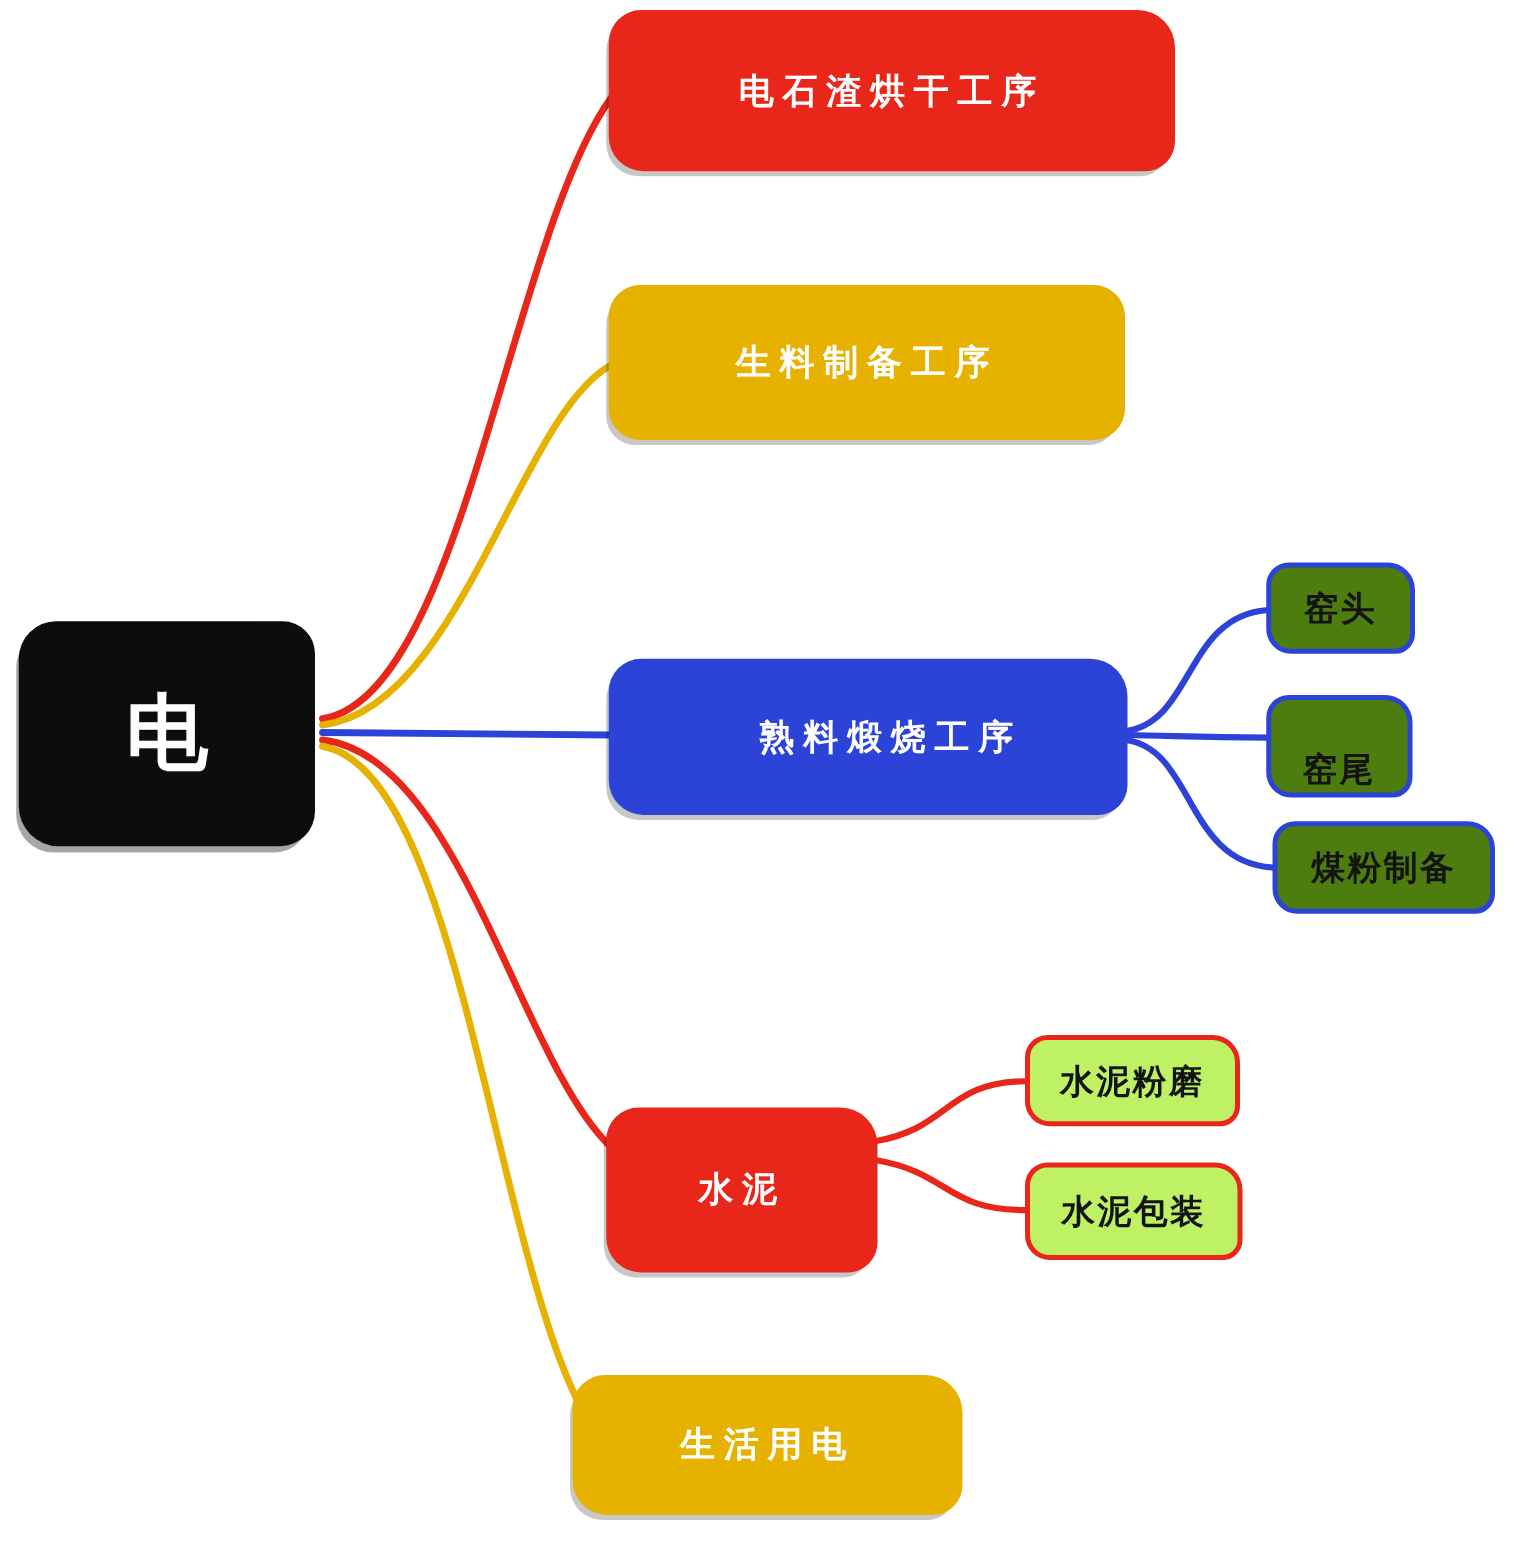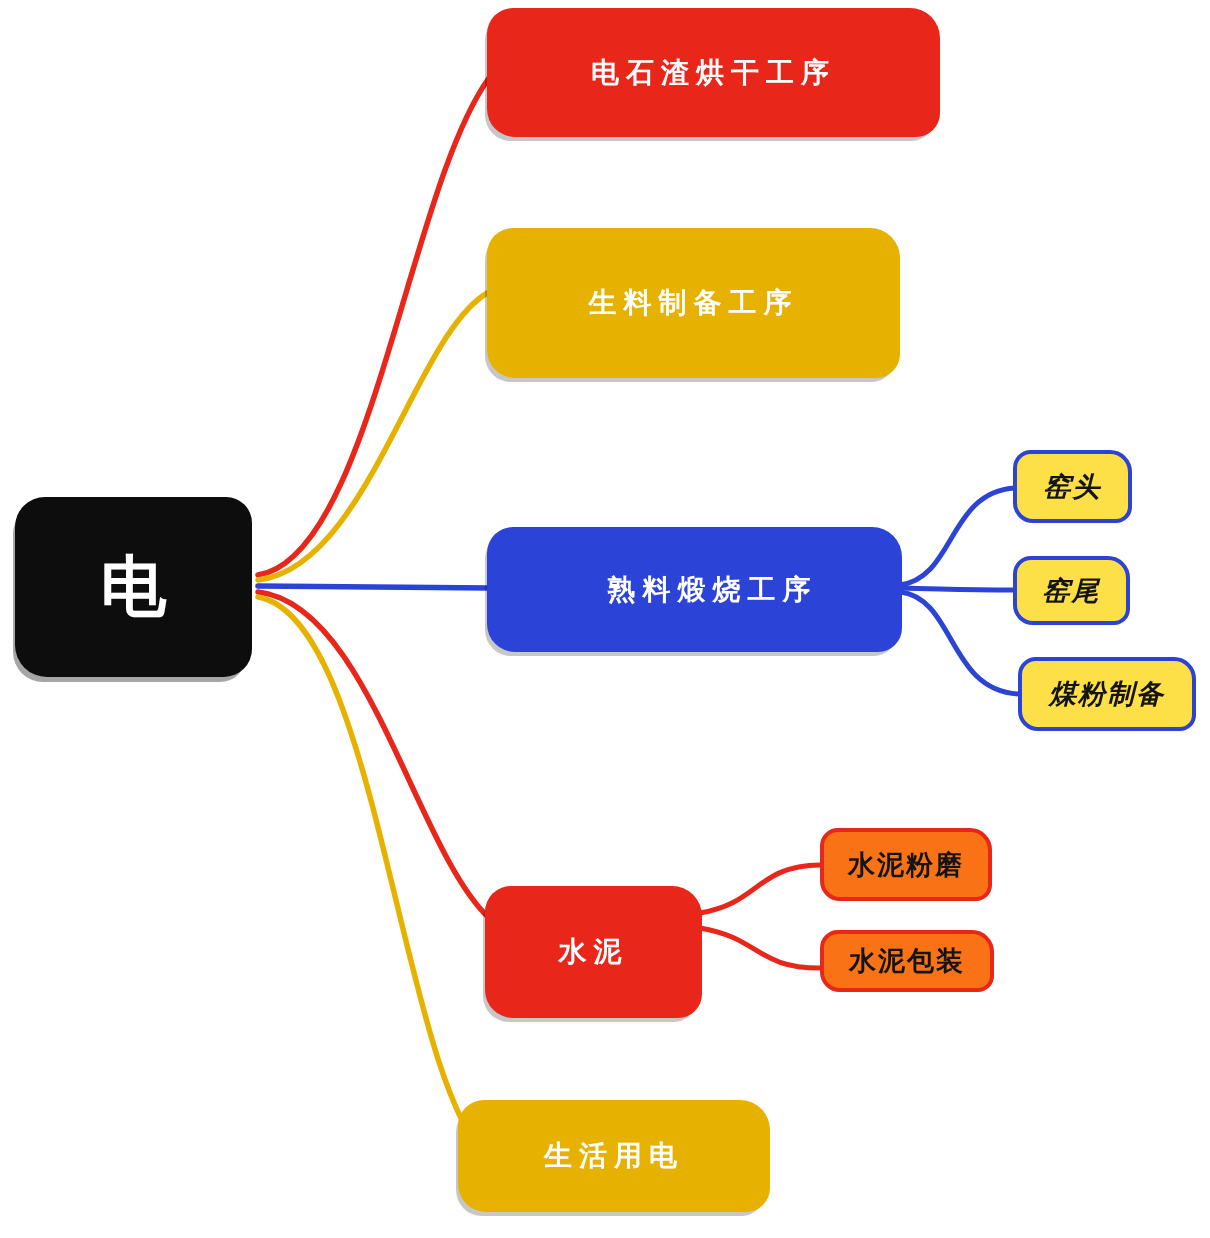--- a/index.html
+++ b/index.html
@@ -20,22 +20,22 @@
              box-shadow:-4px 7px 0 -2px rgba(0,0,0,0.35);}
   .black-box .label{color:#ffffff;font-weight:bold;font-size:66px;letter-spacing:0;}
 
   .red-box{background:#e8261a;}
   .yellow-box{background:#e7b100;}
   .blue-box{background:#2b43d7;padding-left:36px;}
 
   
   .leaf{border-radius:18px 22px 16px 20px;border:4px solid;}
   .leaf .label{font-weight:600;font-size:27px;letter-spacing:2px;color:#141414;}
-  .leaf.blue-leaf{background:#fde047;border-color:#2b43d7;font-style:italic;}
-  .leaf.red-leaf{background:#f97316;border-color:#e8261a;}
+  .leaf.blue-leaf{background:#4d7c0f;border-color:#2b43d7;}
+  .leaf.red-leaf{background:#bef264;border-color:#e8261a;}
 </style>
 </head>
 <body>
 
 <div class="canvas">
 
   <svg class="connectors" width="1210" height="1238" viewBox="0 0 1210 1238">
 
     <path d="M258,575 C370,558 408,190 489,78" fill="none" stroke="#e8261a" stroke-width="5.5" stroke-linecap="round"></path>
     <path d="M258,580 C368,567 415,332 489,292" fill="none" stroke="#e7b100" stroke-width="5.5" stroke-linecap="round"></path>
@@ -52,46 +52,46 @@
   </svg>
 
   <div class="node black-box" style="left:15px;top:497px;width:237px;height:180px;">
     <span class="label">电</span>
   </div>
 
   <div class="node big red-box shadowed" style="left:487px;top:8px;width:453px;height:129px;">
     <span class="label">电石渣烘干工序</span>
   </div>
 
-  <div class="node big yellow-box shadowed" style="left:487px;top:228px;width:413px;height:150px;">
+  <div class="node big yellow-box shadowed" style="left:487px;top:228px;width:413px;height:124px;border-radius:25px;">
     <span class="label">生料制备工序</span>
   </div>
 
   <div class="node big blue-box shadowed" style="left:487px;top:527px;width:415px;height:125px;">
     <span class="label">熟料煅烧工序</span>
   </div>
 
   <div class="node leaf blue-leaf" style="left:1013px;top:450px;width:119px;height:73px;">
     <span class="label">窑头</span>
   </div>
-  <div class="node leaf blue-leaf" style="left:1013px;top:556px;width:117px;height:69px;">
+  <div class="node leaf blue-leaf" style="left:1013px;top:556px;width:117px;height:82px;align-items:flex-end;">
     <span class="label">窑尾</span>
   </div>
   <div class="node leaf blue-leaf" style="left:1018px;top:657px;width:178px;height:74px;">
     <span class="label">煤粉制备</span>
   </div>
 
   <div class="node big red-box shadowed" style="left:485px;top:886px;width:217px;height:132px;">
     <span class="label">水泥</span>
   </div>
 
   <div class="node leaf red-leaf" style="left:820px;top:828px;width:172px;height:73px;">
     <span class="label">水泥粉磨</span>
   </div>
-  <div class="node leaf red-leaf" style="left:820px;top:930px;width:174px;height:62px;">
+  <div class="node leaf red-leaf" style="left:820px;top:930px;width:174px;height:78px;">
     <span class="label">水泥包装</span>
   </div>
 
   <div class="node big yellow-box shadowed" style="left:458px;top:1100px;width:312px;height:112px;">
     <span class="label">生活用电</span>
   </div>
 
 </div>
 
 </body></html>

